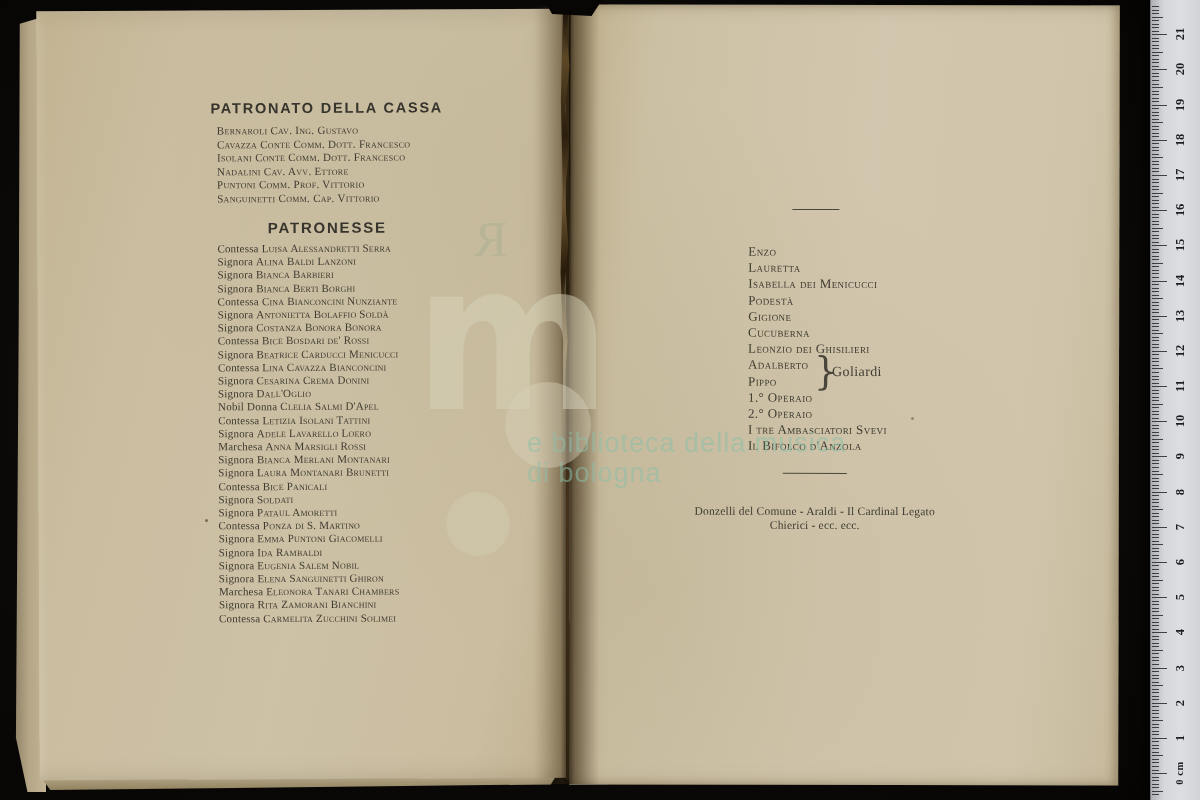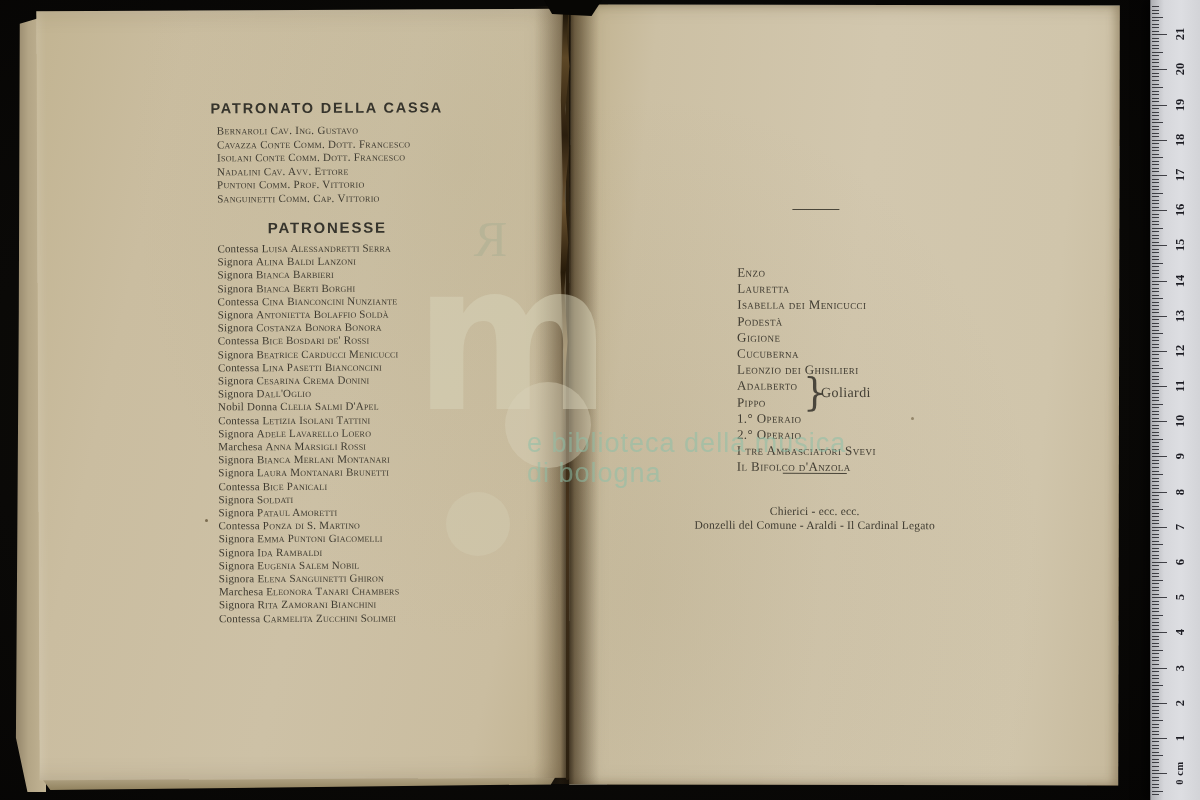--- a/index.html
+++ b/index.html
@@ -116,21 +116,21 @@
   }
   .ruler-origin{font-size:10.5px;letter-spacing:.5px;}
   
   .lp-h1{left:75px;top:90px;width:430px;font-size:14.5px;}
   .lp-list1{left:180px;top:114px;}
   .lp-h2{left:75px;top:209px;width:430px;font-size:15px;}
   .lp-list2{left:180px;top:232px;}
   
   .rp-title{left:95px;top:172px;width:300px;}
   .rp-rule1{left:222px;top:204px;width:47px;}
-  .rp-chars{left:167px;top:239px;margin-top:21px;}
+  .rp-chars{left:178px;top:239px;}
   .rp-rule2{left:213px;top:468px;width:64px;}
   .rp-ensemble{left:25px;top:500px;width:440px;}
 </style>
 </head>
 <body>
 
 <div class="abs underpage-left"></div>
 <div class="abs underpage-bottom"></div>
 
 <div class="abs page left">
@@ -147,21 +147,21 @@
   <ol class="abs plain pat2-list lp-list2" id="patronesse-list">
       <li><span class="ttl">Contessa</span> <span class="sc">Luisa Alessandretti Serra</span></li>
       <li><span class="ttl">Signora</span> <span class="sc">Alina Baldi Lanzoni</span></li>
       <li><span class="ttl">Signora</span> <span class="sc">Bianca Barbieri</span></li>
       <li><span class="ttl">Signora</span> <span class="sc">Bianca Berti Borghi</span></li>
       <li><span class="ttl">Contessa</span> <span class="sc">Cina Bianconcini Nunziante</span></li>
       <li><span class="ttl">Signora</span> <span class="sc">Antonietta Bolaffio Soldà</span></li>
       <li><span class="ttl">Signora</span> <span class="sc">Costanza Bonora Bonora</span></li>
       <li><span class="ttl">Contessa</span> <span class="sc">Bice Bosdari de' Rossi</span></li>
       <li><span class="ttl">Signora</span> <span class="sc">Beatrice Carducci Menicucci</span></li>
-      <li><span class="ttl">Contessa</span> <span class="sc">Lina Pasetti Bianconcini</span></li>
+      <li><span class="ttl">Contessa</span> <span class="sc">Lina Cavazza Bianconcini</span></li>
       <li><span class="ttl">Signora</span> <span class="sc">Cesarina Crema Donini</span></li>
       <li><span class="ttl">Signora</span> <span class="sc">Dall'Oglio</span></li>
       <li><span class="ttl">Nobil Donna</span> <span class="sc">Clelia Salmi D'Apel</span></li>
       <li><span class="ttl">Contessa</span> <span class="sc">Letizia Isolani Tattini</span></li>
       <li><span class="ttl">Signora</span> <span class="sc">Adele Lavarello Loero</span></li>
       <li><span class="ttl">Marchesa</span> <span class="sc">Anna Marsigli Rossi</span></li>
       <li><span class="ttl">Signora</span> <span class="sc">Bianca Merlani Montanari</span></li>
       <li><span class="ttl">Signora</span> <span class="sc">Laura Montanari Brunetti</span></li>
       <li><span class="ttl">Contessa</span> <span class="sc">Bice Panicali</span></li>
       <li><span class="ttl">Signora</span> <span class="sc">Soldati</span></li>
@@ -193,22 +193,22 @@
         <span class="brace">}</span>
         <span class="group-label">Goliardi</span>
       </div>
       <div>1.° Operaio</div>
       <div>2.° Operaio</div>
       <div>I tre Ambasciatori Svevi</div>
       <div>Il Bifolco d'Anzola</div>
     </div>
   <div class="abs rule rp-rule2"></div>
   <div class="abs ensemble rp-ensemble" id="ensemble">
+      <div>Donzelli del Comune - Araldi - Il Cardinal Legato</div>
       <div>Chierici - ecc. ecc.</div>
-      <div>Donzelli del Comune - Araldi - Il Cardinal Legato</div>
     </div>
 </div>
 
 <div class="abs wm-logo-m">m</div>
 <div class="abs wm-dot"></div>
 <div class="abs wm-dot2"></div>
 <div class="abs wm-mirror-r">R</div>
 
 <div class="abs gutter-shade"></div>
 <div class="abs seam-line"></div>

